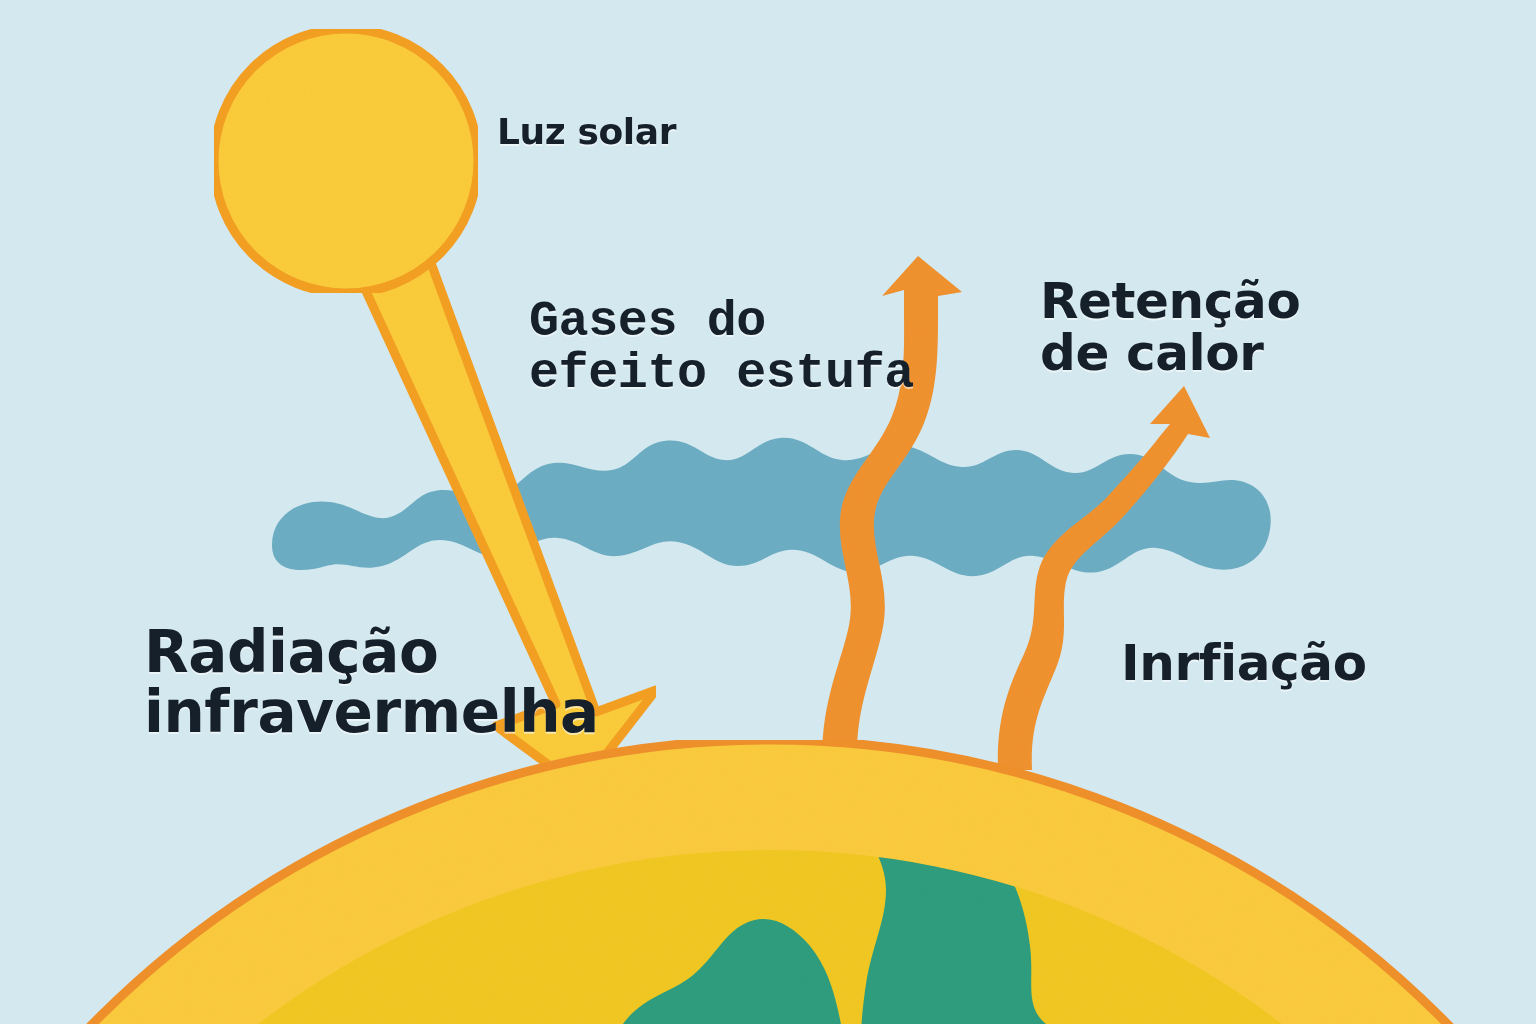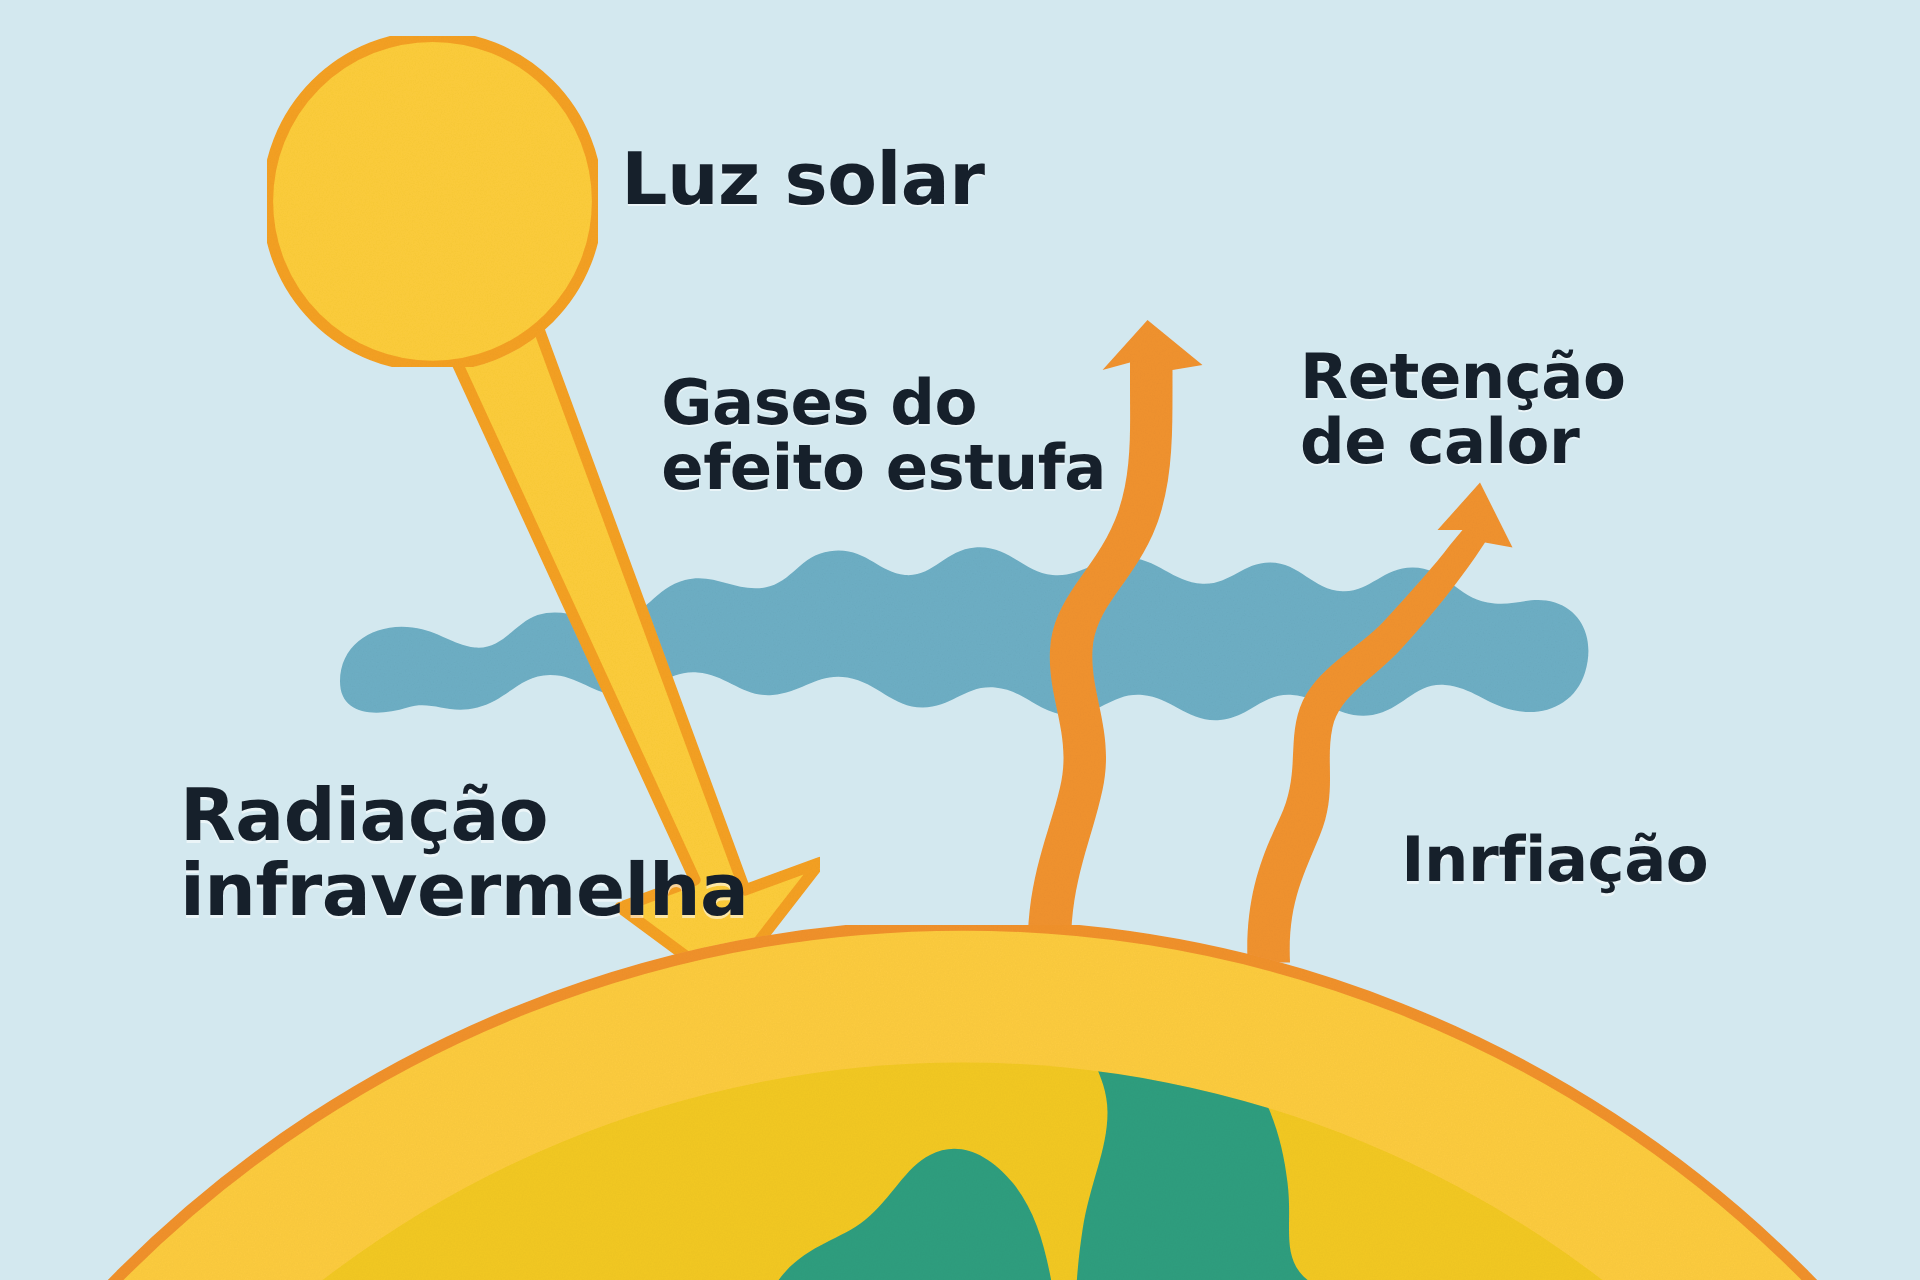--- a/index.html
+++ b/index.html
@@ -29,25 +29,25 @@
     position: absolute;
     color: #16202B;
     font-family: "DejaVu Sans", "Liberation Sans", sans-serif;
     font-weight: 700;
     line-height: 1.04;
     letter-spacing: -0.4px;
     text-shadow: 0 2px 0 rgba(255,255,255,0.55);
     white-space: pre-line;
     pointer-events: none;
   }
-  #label-sunlight   { left: 497px; top: 113px; font-size: 58px; }
-  #label-ghg        { left: 529px; top: 296px; font-size: 50px; text-align: left; }
+  #label-sunlight   { left: 497px; top: 113px; font-size: 36px; }
+  #label-ghg        { left: 529px; top: 296px; font-size: 50px; text-align: left; font-family: Liberation Mono, monospace; }
   #label-heat       { left: 1040px; top: 275px; font-size: 50px; }
   #label-infrared   { left: 144px; top: 622px; font-size: 58px; }
-  #label-emission   { left: 1121px; top: 662px; font-size: 50px; text-align: center; }
+  #label-emission   { left: 1121px; top: 637px; font-size: 50px; text-align: center; }
 </style>
 </head>
 <body>
 
 <div id="scene">
 
   <svg width="1536" height="1024" viewBox="0 0 1536 1024" xmlns="http://www.w3.org/2000/svg">
 
     <defs>
       <filter id="grain" x="0%" y="0%" width="100%" height="100%">

